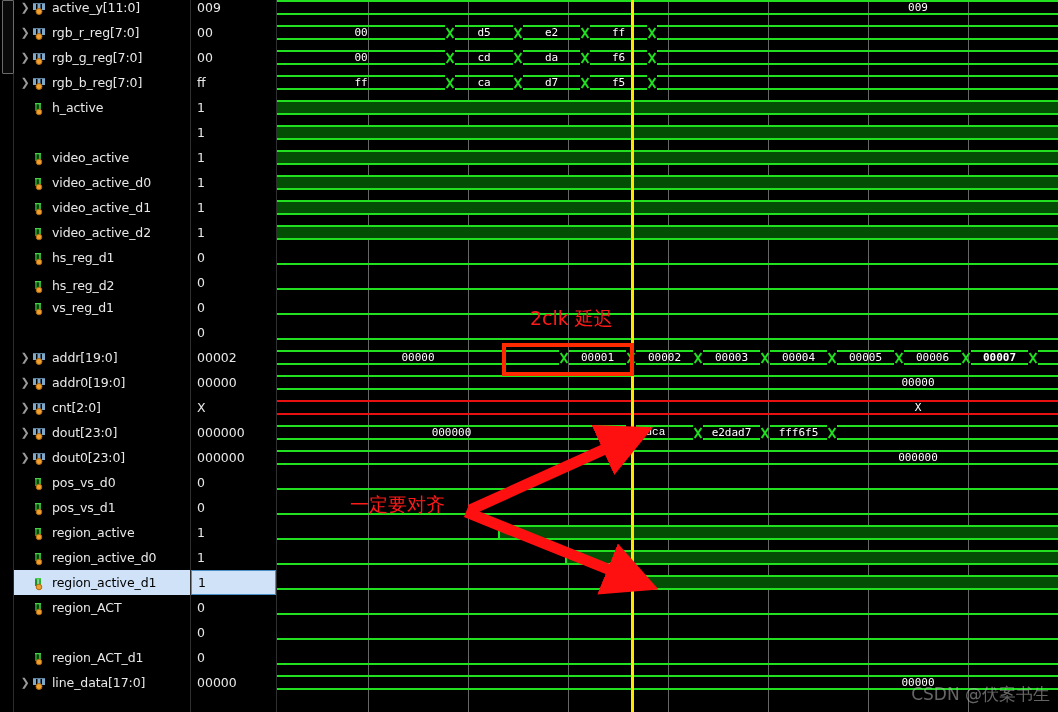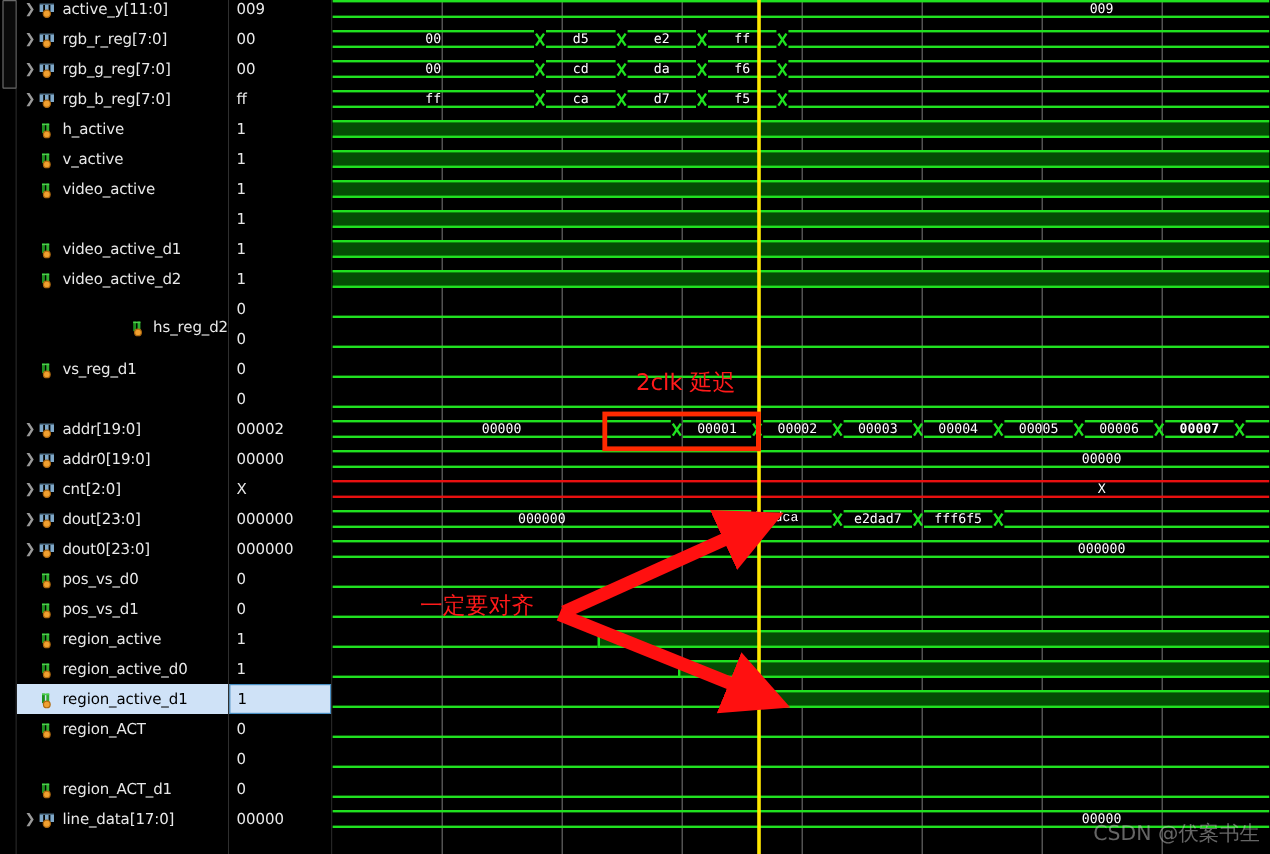--- a/index.html
+++ b/index.html
@@ -134,61 +134,71 @@
       <div class="rowname" style="top: 95px;">
         <span class="arrow empty">❯</span>
         <span class="ico"><svg width="16" height="14" viewBox="0 0 16 14">
             <rect x="3" y="1" width="2.4" height="8" fill="#1f8f1f"></rect>
             <rect x="6.6" y="1" width="2.4" height="8" fill="#2fae2f"></rect>
             <rect x="3" y="1" width="6" height="1.3" fill="#49d049"></rect>
             <circle cx="7" cy="10" r="2.8" fill="#f0a030" stroke="#b06a10" stroke-width="1"></circle>
           </svg></span>
         <span class="nm">h_active</span>
       </div>
-      <div class="rowname" style="top: 120px;">
-        <span class="arrow empty">❯</span>
-        <span class="ico"><svg width="16" height="14" viewBox="0 0 16 14">
-            <rect x="3" y="1" width="2.4" height="8" fill="#1f8f1f"></rect>
-            <rect x="6.6" y="1" width="2.4" height="8" fill="#2fae2f"></rect>
-            <rect x="3" y="1" width="6" height="1.3" fill="#49d049"></rect>
-            <circle cx="7" cy="10" r="2.8" fill="#f0a030" stroke="#b06a10" stroke-width="1"></circle>
-          </svg></span>
-        <span class="nm">v_active</span>
-      </div>
       <div class="rowname" style="top: 145px;">
         <span class="arrow empty">❯</span>
         <span class="ico"><svg width="16" height="14" viewBox="0 0 16 14">
             <rect x="3" y="1" width="2.4" height="8" fill="#1f8f1f"></rect>
             <rect x="6.6" y="1" width="2.4" height="8" fill="#2fae2f"></rect>
             <rect x="3" y="1" width="6" height="1.3" fill="#49d049"></rect>
             <circle cx="7" cy="10" r="2.8" fill="#f0a030" stroke="#b06a10" stroke-width="1"></circle>
           </svg></span>
         <span class="nm">video_active</span>
       </div>
+      <div class="rowname" style="top: 170px;">
+        <span class="arrow empty">❯</span>
+        <span class="ico"><svg width="16" height="14" viewBox="0 0 16 14">
+            <rect x="3" y="1" width="2.4" height="8" fill="#1f8f1f"></rect>
+            <rect x="6.6" y="1" width="2.4" height="8" fill="#2fae2f"></rect>
+            <rect x="3" y="1" width="6" height="1.3" fill="#49d049"></rect>
+            <circle cx="7" cy="10" r="2.8" fill="#f0a030" stroke="#b06a10" stroke-width="1"></circle>
+          </svg></span>
+        <span class="nm">video_active_d0</span>
+      </div>
       <div class="rowname" style="top: 195px;">
         <span class="arrow empty">❯</span>
         <span class="ico"><svg width="16" height="14" viewBox="0 0 16 14">
             <rect x="3" y="1" width="2.4" height="8" fill="#1f8f1f"></rect>
             <rect x="6.6" y="1" width="2.4" height="8" fill="#2fae2f"></rect>
             <rect x="3" y="1" width="6" height="1.3" fill="#49d049"></rect>
             <circle cx="7" cy="10" r="2.8" fill="#f0a030" stroke="#b06a10" stroke-width="1"></circle>
           </svg></span>
         <span class="nm">video_active_d1</span>
       </div>
       <div class="rowname" style="top: 220px;">
         <span class="arrow empty">❯</span>
         <span class="ico"><svg width="16" height="14" viewBox="0 0 16 14">
             <rect x="3" y="1" width="2.4" height="8" fill="#1f8f1f"></rect>
             <rect x="6.6" y="1" width="2.4" height="8" fill="#2fae2f"></rect>
             <rect x="3" y="1" width="6" height="1.3" fill="#49d049"></rect>
             <circle cx="7" cy="10" r="2.8" fill="#f0a030" stroke="#b06a10" stroke-width="1"></circle>
           </svg></span>
         <span class="nm">video_active_d2</span>
       </div>
-      <div class="rowname" style="top: 260px; justify-content: flex-end;">
+      <div class="rowname" style="top: 245px;">
+        <span class="arrow empty">❯</span>
+        <span class="ico"><svg width="16" height="14" viewBox="0 0 16 14">
+            <rect x="3" y="1" width="2.4" height="8" fill="#1f8f1f"></rect>
+            <rect x="6.6" y="1" width="2.4" height="8" fill="#2fae2f"></rect>
+            <rect x="3" y="1" width="6" height="1.3" fill="#49d049"></rect>
+            <circle cx="7" cy="10" r="2.8" fill="#f0a030" stroke="#b06a10" stroke-width="1"></circle>
+          </svg></span>
+        <span class="nm">hs_reg_d1</span>
+      </div>
+      <div class="rowname" style="top: 273px;">
         <span class="arrow empty">❯</span>
         <span class="ico"><svg width="16" height="14" viewBox="0 0 16 14">
             <rect x="3" y="1" width="2.4" height="8" fill="#1f8f1f"></rect>
             <rect x="6.6" y="1" width="2.4" height="8" fill="#2fae2f"></rect>
             <rect x="3" y="1" width="6" height="1.3" fill="#49d049"></rect>
             <circle cx="7" cy="10" r="2.8" fill="#f0a030" stroke="#b06a10" stroke-width="1"></circle>
           </svg></span>
         <span class="nm">hs_reg_d2</span>
       </div>
       <div class="rowname" style="top: 295px;">

